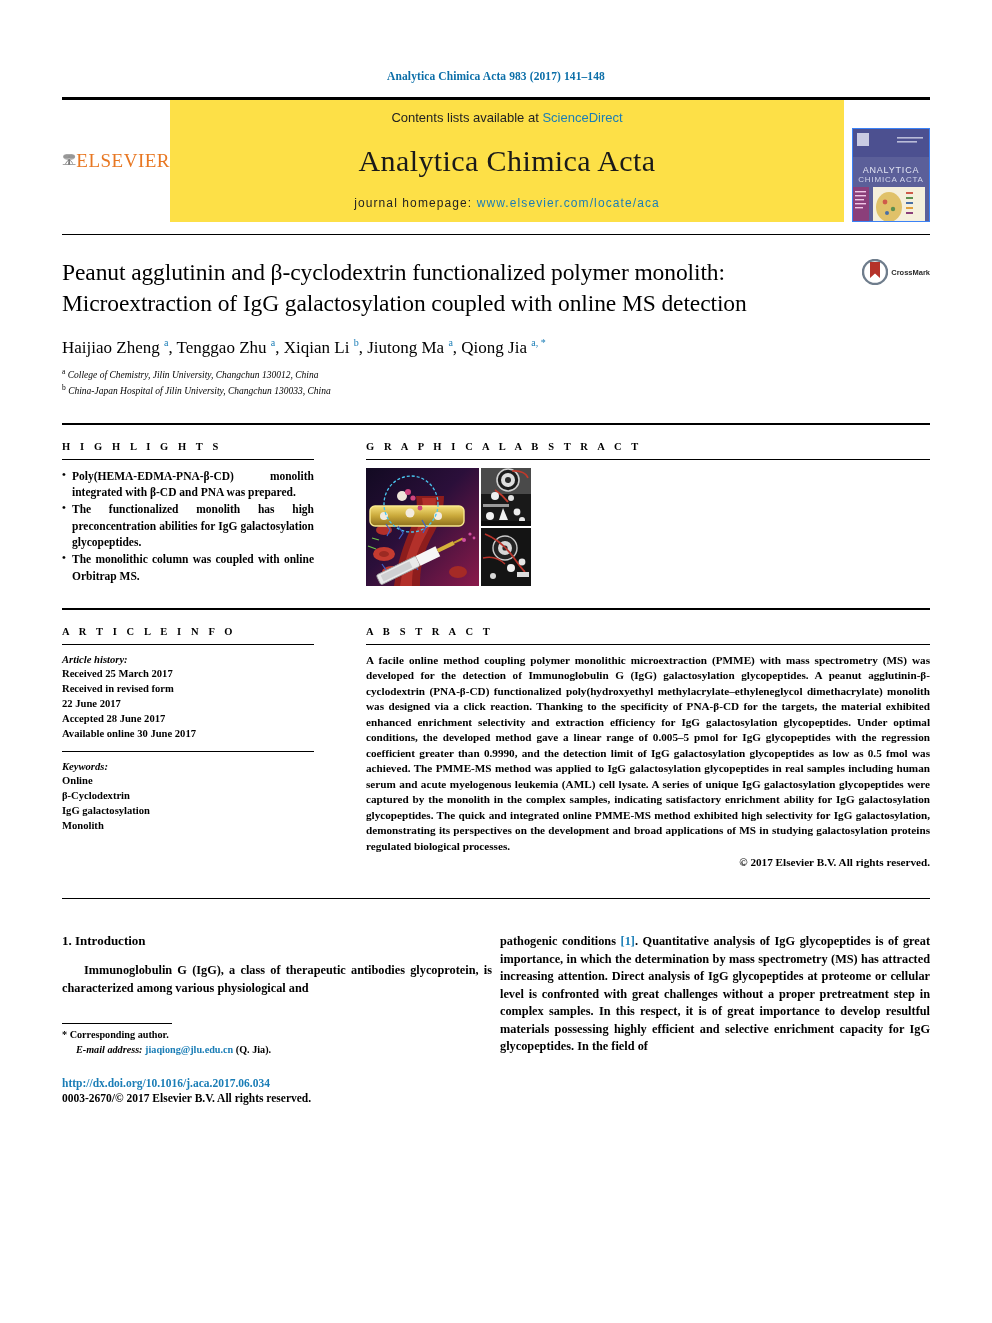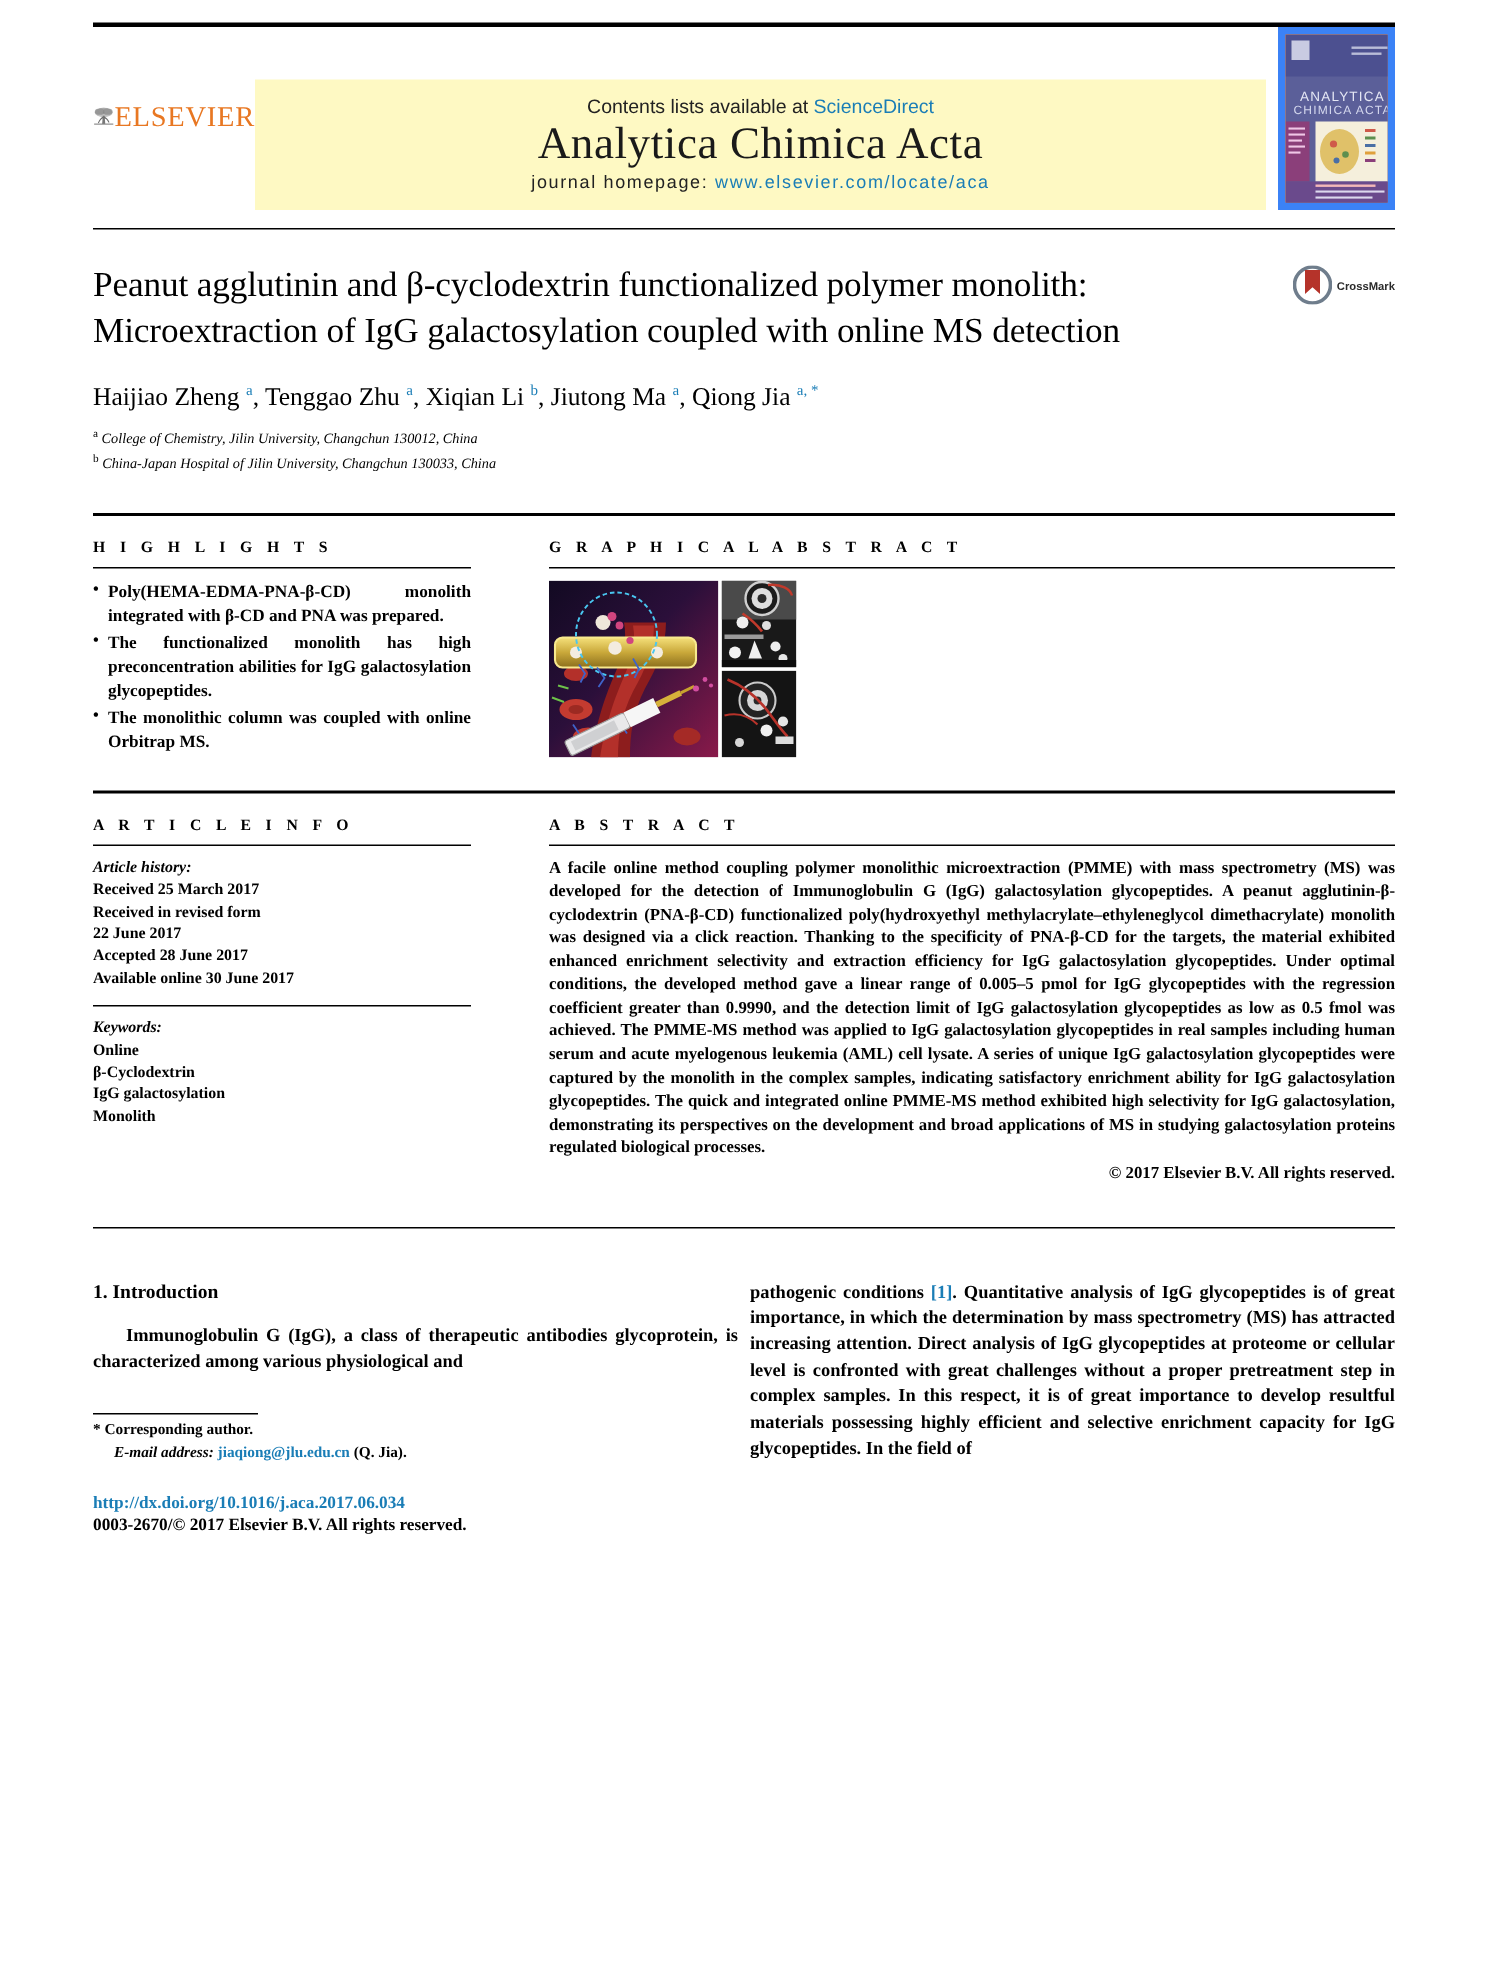--- a/index.html
+++ b/index.html
@@ -48,27 +48,26 @@
   .els-word {
     font-family: "Liberation Serif", serif;
     color: #e87722;
     font-size: 19px;
     letter-spacing: 0.5px;
     line-height: 1;
     margin-top: 1px;
   }
   .mast-center {
     flex: 1 1 auto;
-    background: #fef9c3;
+    background: #fde047;
     display: flex;
     flex-direction: column;
     align-items: center;
     justify-content: space-between;
     padding: 10px 0 12px 0;
-    margin-top: 35px;
   }
   .contents-line {
     font-family: "Liberation Sans", sans-serif;
     font-size: 13px;
     color: #222;
   }
   .contents-line .sd { color: #1a7db6; }
   .journal-title {
     font-family: "Liberation Serif", serif;
     font-size: 30px;
@@ -79,24 +78,25 @@
     font-family: "Liberation Sans", sans-serif;
     font-size: 12px;
     letter-spacing: 1.1px;
     color: #222;
   }
   .homepage-line .url { color: #1a7db6; }
   .cover-thumb {
     width: 78px;
     flex: 0 0 78px;
     margin-left: 8px;
-    border: 5px solid #3b82f6;
+    border: 1px solid #3b82f6;
     position: relative;
     overflow: hidden;
     background: #f97316;
+    margin-top: 28px;
   }
 
   
   .title-rule { border-top: 1px solid #000; margin: 12px 62px 0 62px; }
   .titleblock { margin: 22px 62px 0 62px; position: relative; }
   h1.article-title {
     font-family: "Liberation Serif", serif;
     font-weight: normal;
     font-size: 23.5px;
     line-height: 1.32;
@@ -220,20 +220,21 @@
 
   .doi-block { margin-top: 15px; }
   .doi-link { color: #1a7db6; font-size: 11.5px; font-weight: bold; text-decoration: none; }
   .issn { font-size: 11.5px; font-weight: bold; margin-top: 1px; }
 </style>
 </head>
 <body>
 
 <div class="page">
 
+  <div class="runhead">Analytica Chimica Acta 983 (2017) 141–148</div>
 
   <div class="masthead-rule"></div>
 
   <div class="masthead">
 
     <div class="els-logo">
       <svg class="tree-svg" width="96" height="92" viewBox="0 0 96 92">
         <g fill="#5a5a5a">
           <ellipse cx="48" cy="26" rx="40" ry="21" fill="#8a8a8a" opacity="0.55"></ellipse>
           <ellipse cx="30" cy="22" rx="22" ry="14" fill="#6f6f6f" opacity="0.5"></ellipse>

